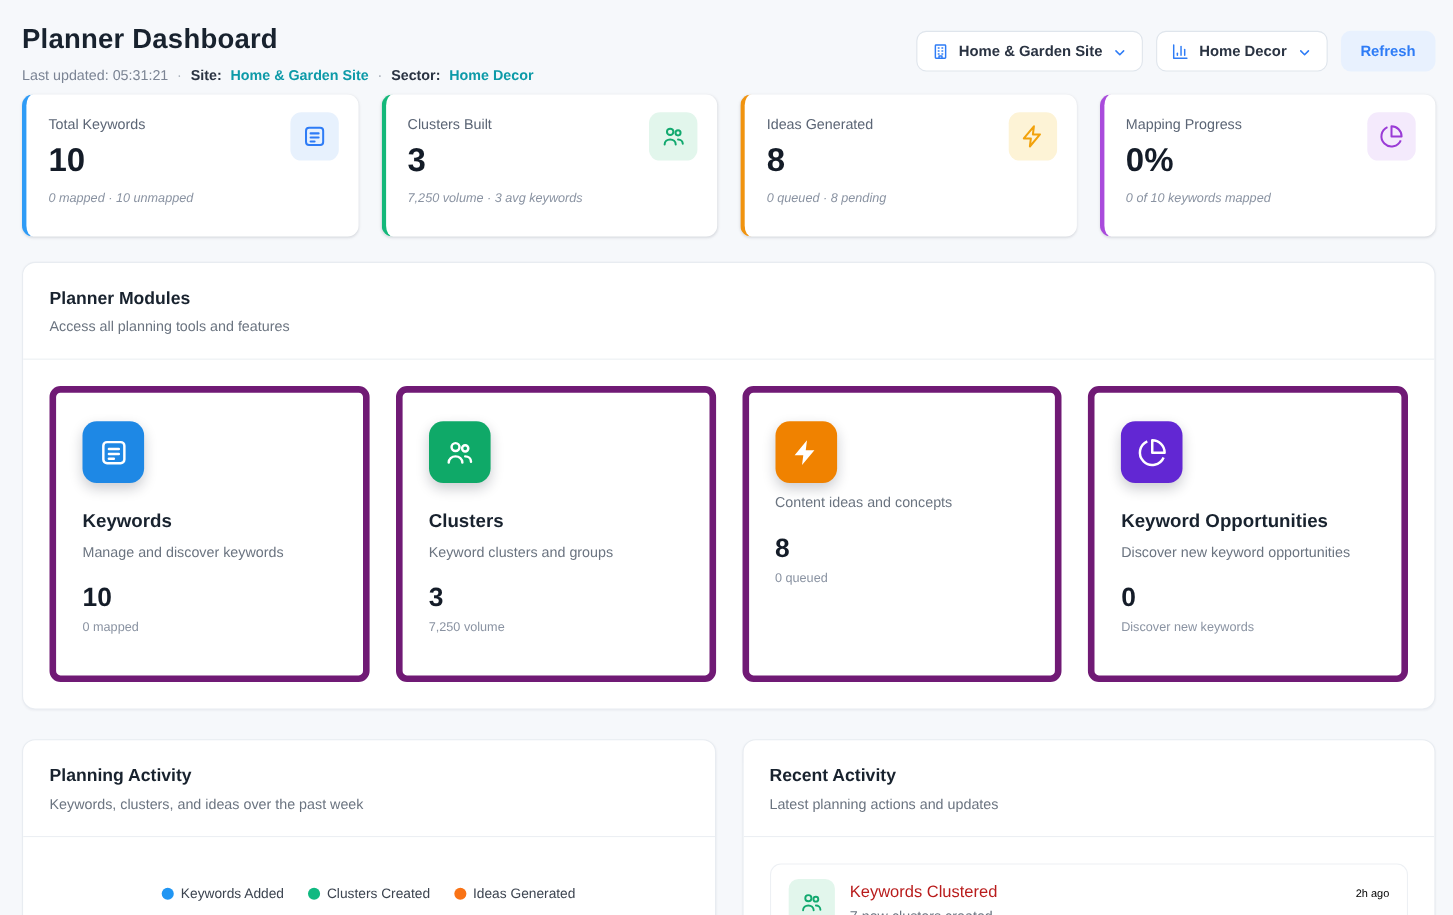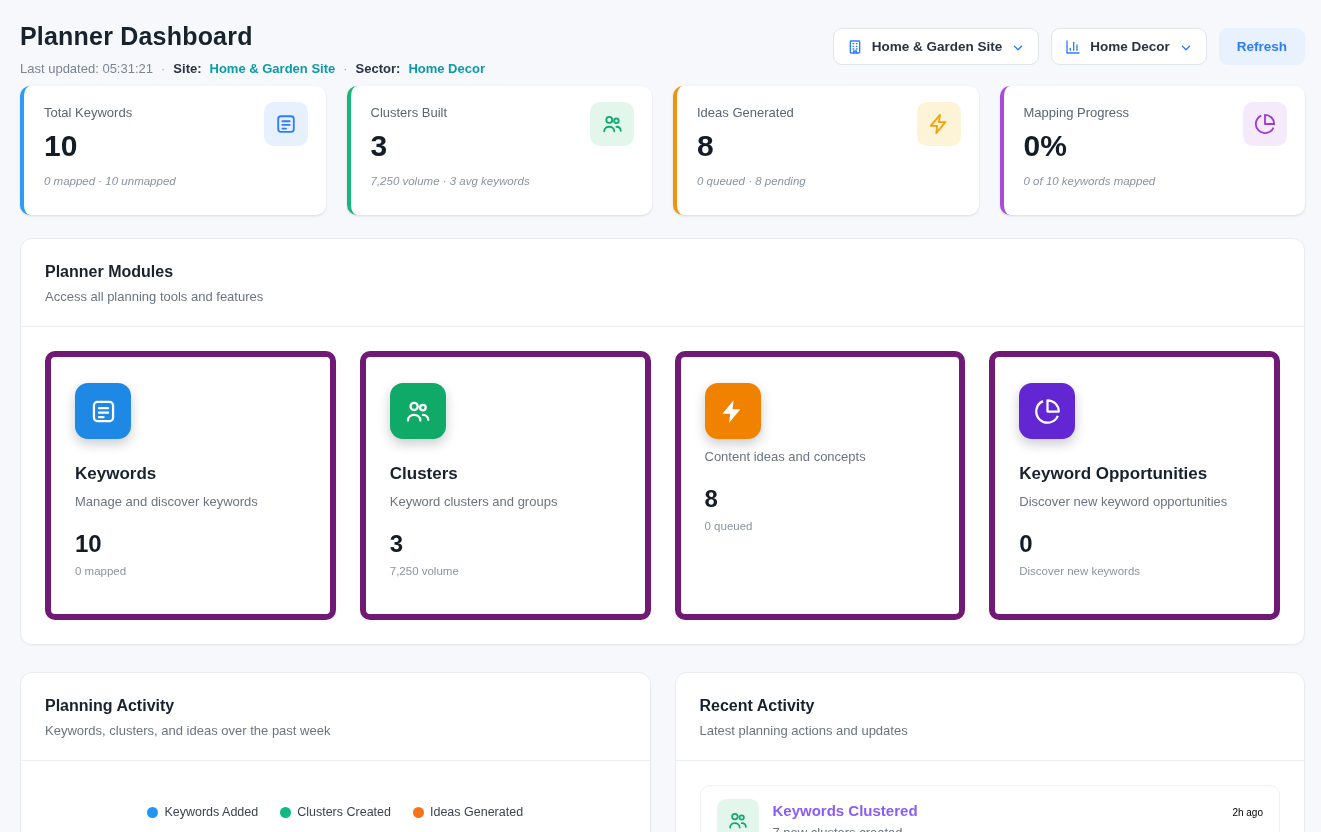--- a/index.html
+++ b/index.html
@@ -81,21 +81,21 @@
               padding:2px 6px; border-radius:4px; line-height:1.3; }
   .b25 { left:288px; top:6px; }
   .b24 { left:546px; top:19px; }
 
   .activity-body { padding:24px; }
   .activity-item { border:1px solid #edf0f4; border-radius:10px; padding:13px 16px; display:flex; gap:14px; align-items:flex-start; }
   .activity-icon { width:42px; height:42px; border-radius:9px; background:#e2f6ec; color:#12a96f; flex:0 0 auto;
                    display:flex; align-items:center; justify-content:center; }
   .activity-icon svg { width:21px; height:21px; }
   .activity-main { flex:1; }
-  .activity-title { font-size:15px; font-weight:700; color:#8b5cf6; margin-top:3px; }
+  .activity-title { font-size:15px; font-weight:400; color:#b91c1c; margin-top:3px; }
   .activity-desc { margin-top:6px; font-size:13px; color:#6b7480; }
   .activity-time { font-size:10px; color:#000000; margin-top:8px; }
 </style>
 </head>
 <body>
 
 <div class="page">
 
   <div class="header">
     <div>

